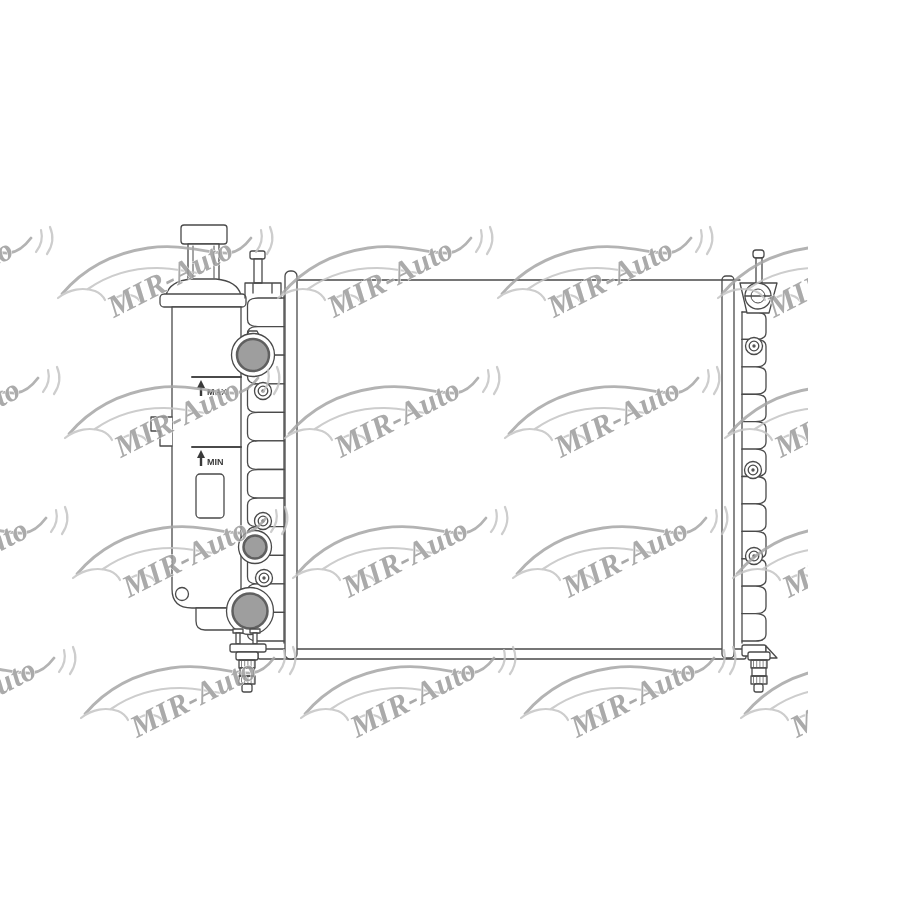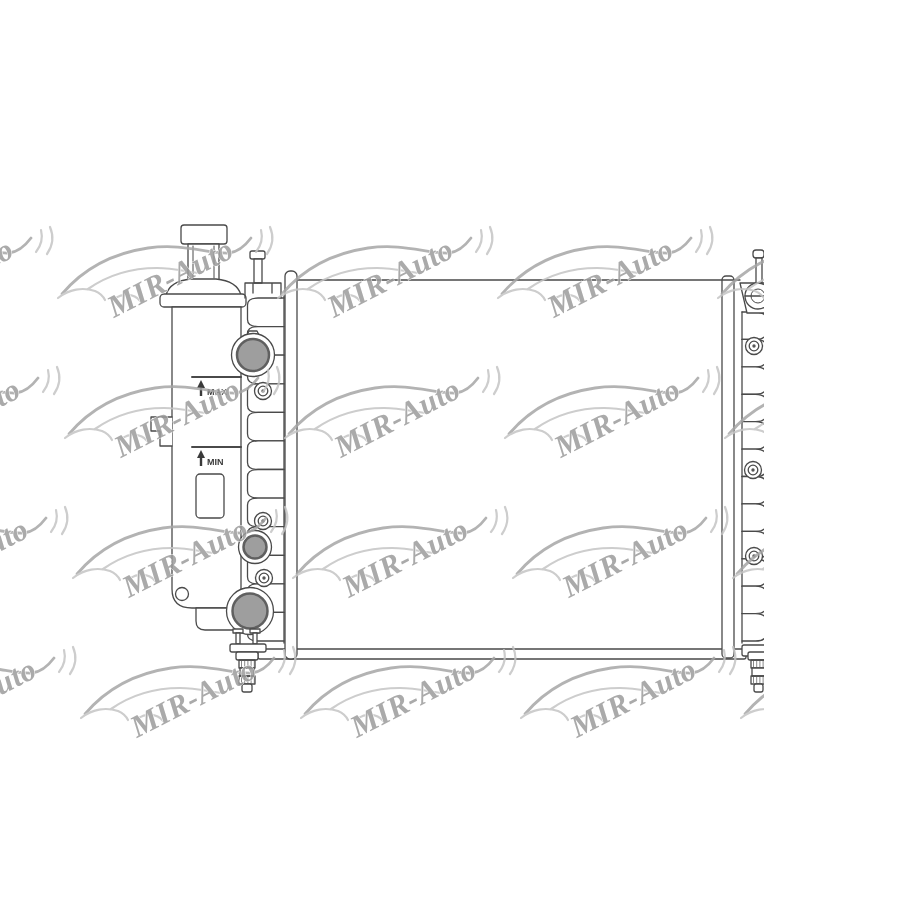--- a/index.html
+++ b/index.html
@@ -1,17 +1,17 @@
 <!DOCTYPE html>
 <html><head>
 <meta charset="utf-8">
 <style>
   html,body{margin:0;padding:0;background:#ffffff;}
   .canvas{position:relative;width:764px;height:915px;background:#ffffff;overflow:hidden;
-          font-family:"Liberation Sans",sans-serif;}
+          font-family:"Liberation Sans",sans-serif;padding-left:44px;}
   svg{position:absolute;left:0;top:0;}
   .ln{stroke:#4a4a4a;stroke-width:1.3;fill:none;stroke-linejoin:round;stroke-linecap:round;}
   .wf{fill:#ffffff;}
   .thin{stroke-width:1;}
   .thick{stroke-width:2;}
   .lvl-text{font-family:"Liberation Sans",sans-serif;font-size:9px;font-weight:bold;fill:#3a3a3a;}
   .wm-c{fill:none;stroke:#c4c4c4;stroke-width:2.2;stroke-linecap:round;}
   .wm-acc{stroke:#a6a6a6;stroke-width:2.8;}
   .wm-text{font-family:"Liberation Serif","DejaVu Serif",serif;font-style:italic;font-weight:bold;
            font-size:31px;letter-spacing:0.5px;paint-order:stroke;stroke:#ffffff;stroke-width:1px;}

